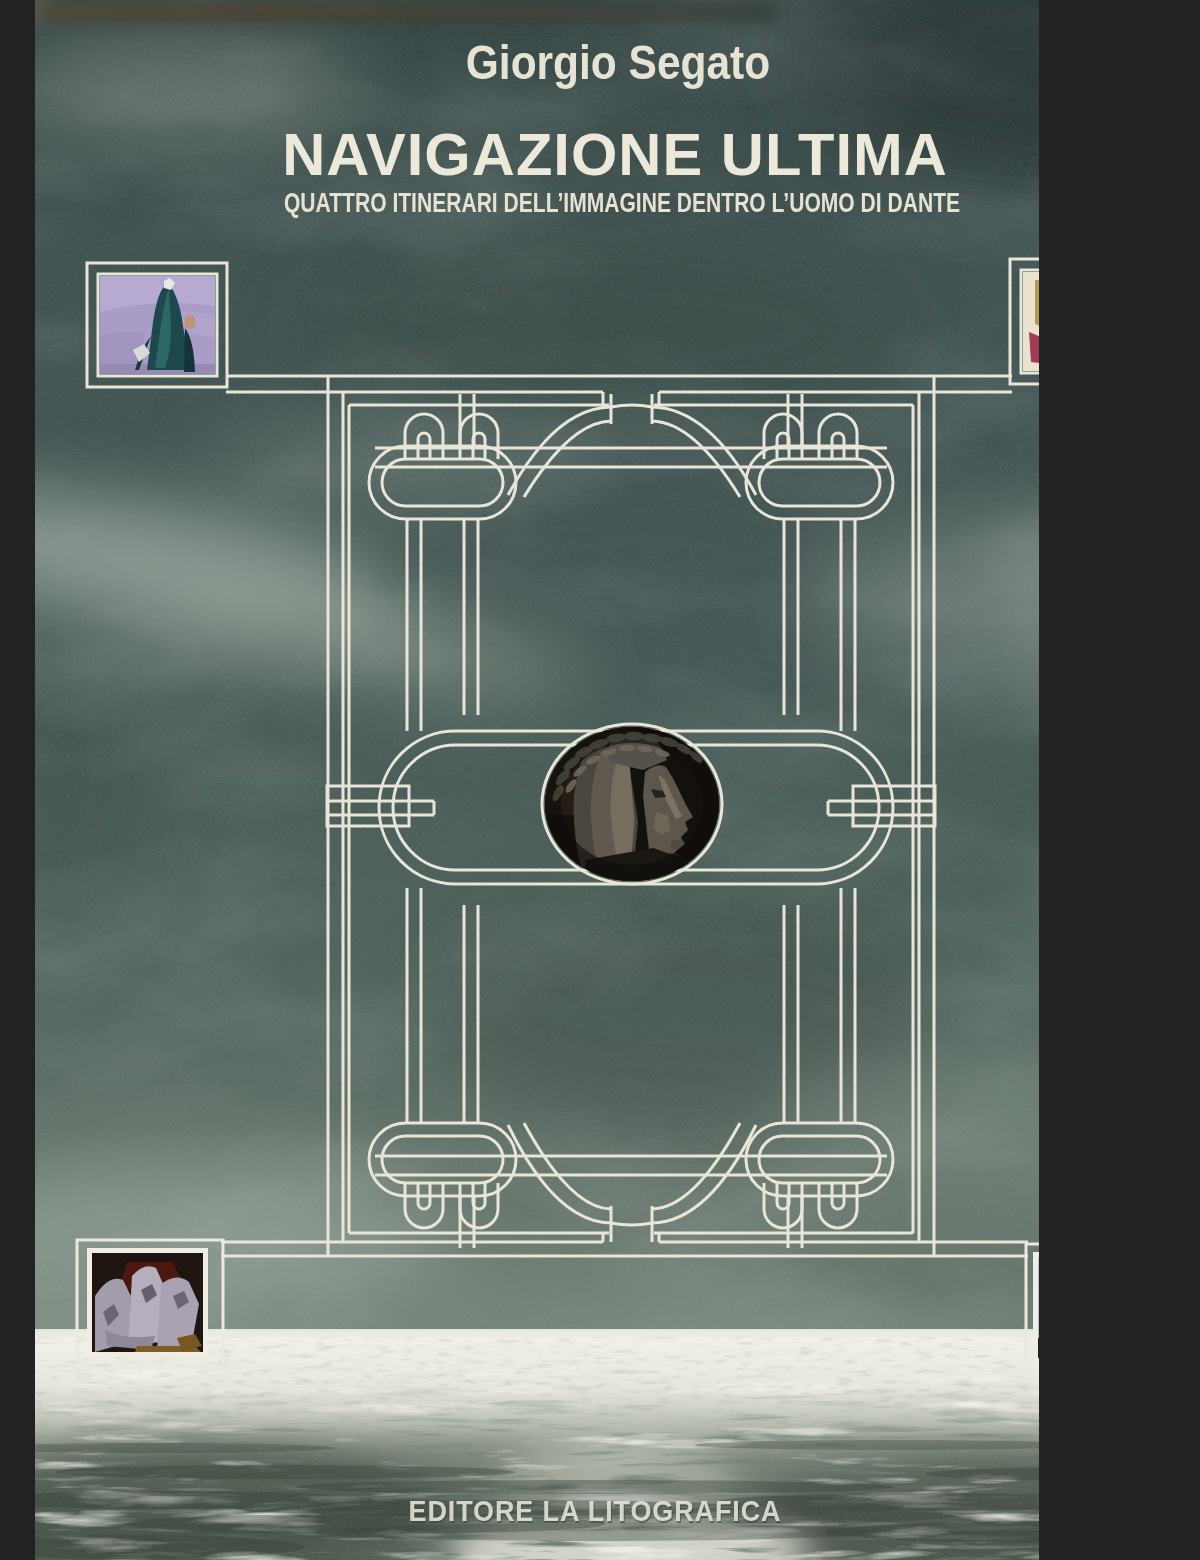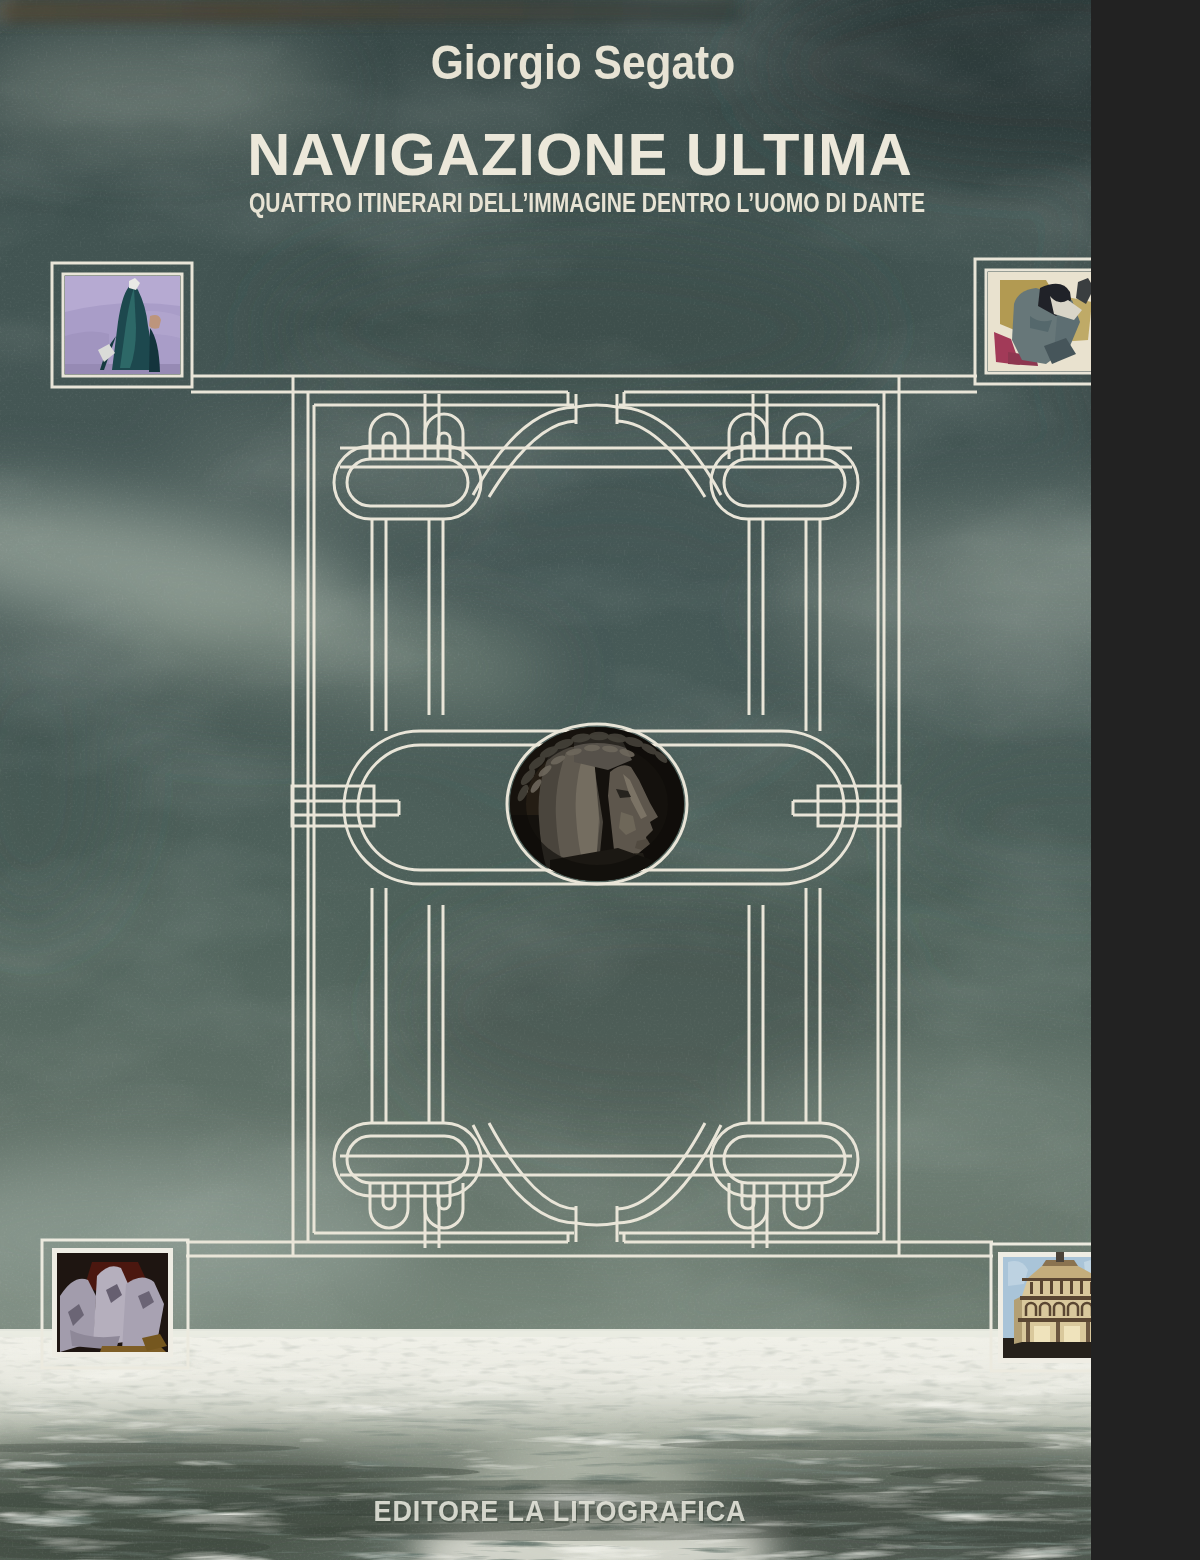--- a/index.html
+++ b/index.html
@@ -1,16 +1,16 @@
 <!DOCTYPE html>
 <html><head>
 <meta charset="utf-8">
 <style>
 html,body{margin:0;padding:0;background:#222;}
-#page{width:1091px;height:1560px;position:relative;overflow:hidden;font-family:"Liberation Sans", sans-serif;}
+#page{width:1004px;height:1560px;position:relative;overflow:hidden;font-family:"Liberation Sans", sans-serif;padding-left:35px;}
 </style>
 </head>
 <body>
 <div id="page">
 <svg width="1200" height="1560" viewBox="0 0 1200 1560">
 <defs>
   <linearGradient id="sky" x1="0" y1="0" x2="0" y2="1">
     <stop offset="0" stop-color="#384847"></stop>
     <stop offset="0.18" stop-color="#425452"></stop>
     <stop offset="0.45" stop-color="#475957"></stop>

